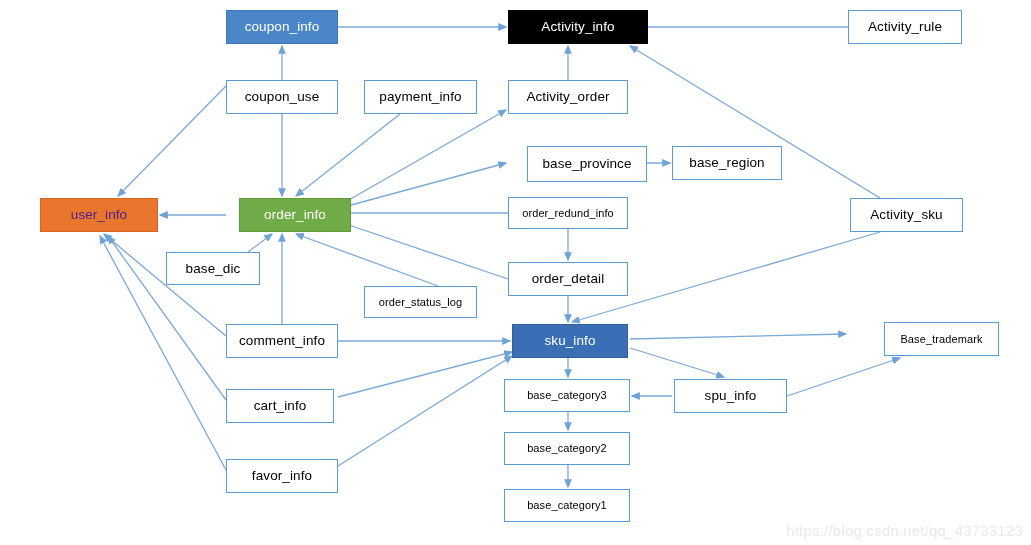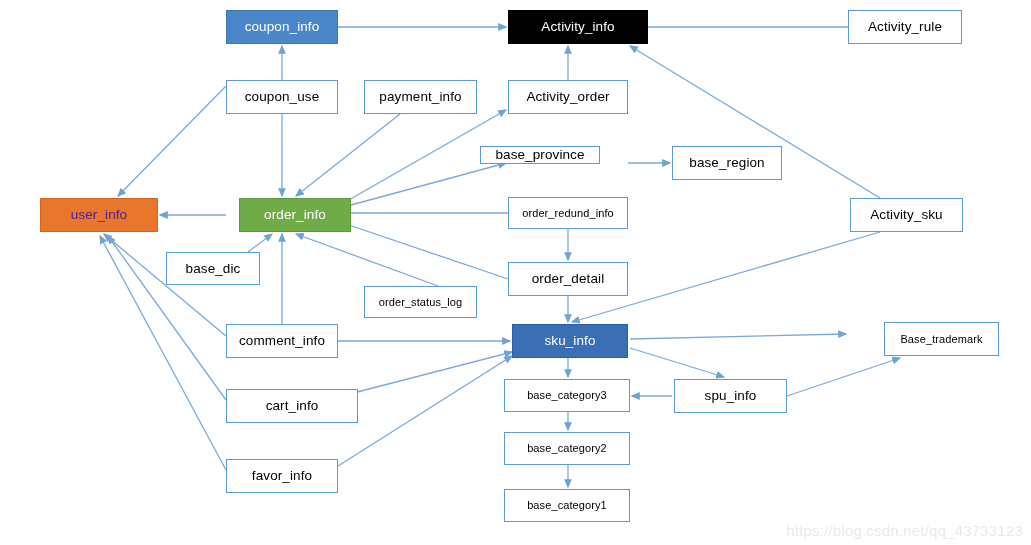--- a/index.html
+++ b/index.html
@@ -140,21 +140,21 @@
       </div>
       <div class="node " style="left: 226px; top: 80px; width: 112px; height: 34px;">
         <span>coupon_use</span>
       </div>
       <div class="node " style="left: 364px; top: 80px; width: 113px; height: 34px;">
         <span>payment_info</span>
       </div>
       <div class="node " style="left: 508px; top: 80px; width: 120px; height: 34px;">
         <span>Activity_order</span>
       </div>
-      <div class="node " style="left: 480px; top: 146px; width: 120px; height: 18px; text-align: center;">
+      <div class="node " style="left: 527px; top: 146px; width: 120px; height: 36px; text-align: center;">
         <span>base_province</span>
       </div>
       <div class="node " style="left: 672px; top: 146px; width: 110px; height: 34px;">
         <span>base_region</span>
       </div>
       <div class="node orange" style="left: 40px; top: 198px; width: 118px; height: 34px;">
         <span>user_info</span>
       </div>
       <div class="node green" style="left: 226px; top: 198px; width: 112px; height: 34px; margin-left: 13px;">
         <span>order_info</span>
@@ -176,21 +176,21 @@
       </div>
       <div class="node " style="left: 226px; top: 324px; width: 112px; height: 34px;">
         <span>comment_info</span>
       </div>
       <div class="node deepblue" style="left: 512px; top: 324px; width: 116px; height: 34px;">
         <span>sku_info</span>
       </div>
       <div class="node  small" style="left: 848px; top: 322px; width: 115px; height: 34px; margin-left: 36px;">
         <span>Base_trademark</span>
       </div>
-      <div class="node " style="left: 226px; top: 389px; width: 132px; height: 34px;">
+      <div class="node " style="left: 226px; top: 389px; width: 108px; height: 34px;">
         <span>cart_info</span>
       </div>
       <div class="node  small" style="left: 504px; top: 379px; width: 126px; height: 33px;">
         <span>base_category3</span>
       </div>
       <div class="node " style="left: 674px; top: 379px; width: 113px; height: 34px;">
         <span>spu_info</span>
       </div>
       <div class="node  small" style="left: 504px; top: 432px; width: 126px; height: 33px;">
         <span>base_category2</span>

